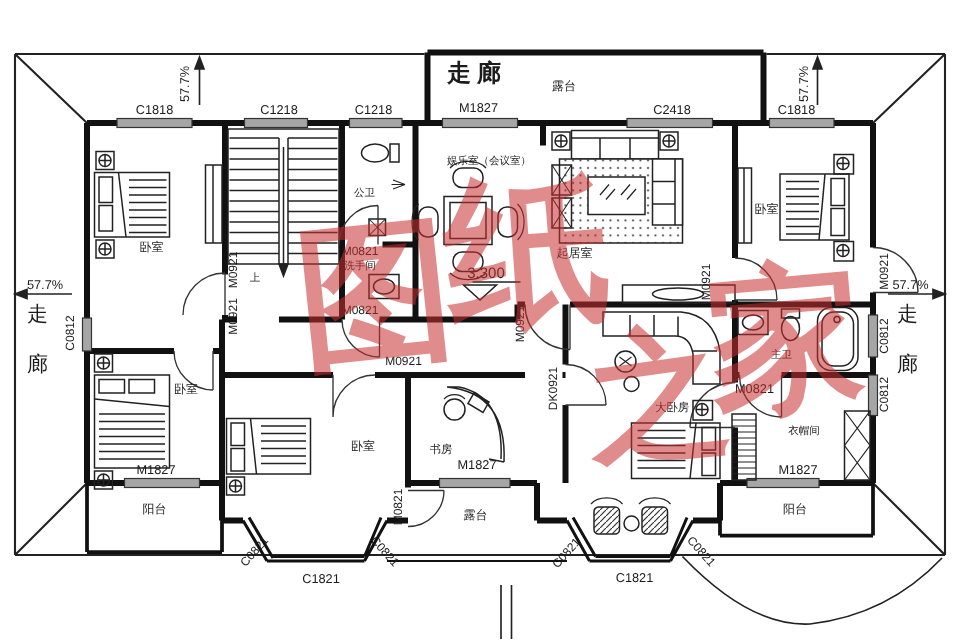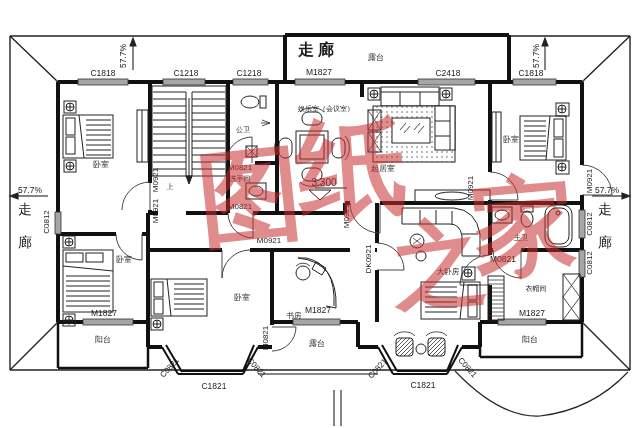--- a/index.html
+++ b/index.html
@@ -315,21 +315,21 @@
       <span class="lbl" style="left: 369px; top: 259px; font-size: 8px; transform: translate(-50%, -50%) rotate(-90deg);">DK0921</span>
       <span class="lbl" style="left: 607px; top: 190px; font-size: 8.5px; transform: translate(-50%, -50%) rotate(0deg);">57.7%</span>
       <span class="lbl" style="left: 590px; top: 224px; font-size: 8px; transform: translate(-50%, -50%) rotate(-90deg);">C0812</span>
       <span class="lbl" style="left: 590px; top: 263px; font-size: 8px; transform: translate(-50%, -50%) rotate(-90deg);">C0812</span>
       <span class="lbl" style="left: 605px; top: 209px; font-size: 14px; transform: translate(-50%, -50%) rotate(0deg);">走</span>
       <span class="lbl" style="left: 605px; top: 242px; font-size: 14px; transform: translate(-50%, -50%) rotate(0deg);">廊</span>
       <span class="lbl" style="left: 124px; top: 260px; font-size: 8px; transform: translate(-50%, -50%) rotate(0deg);">卧室</span>
       <span class="lbl" style="left: 104px; top: 313px; font-size: 8.5px; transform: translate(-50%, -50%) rotate(0deg);">M1827</span>
       <span class="lbl" style="left: 103px; top: 340px; font-size: 8px; transform: translate(-50%, -50%) rotate(0deg);">阳台</span>
       <span class="lbl" style="left: 242px; top: 298px; font-size: 8px; transform: translate(-50%, -50%) rotate(0deg);">卧室</span>
-      <span class="lbl" style="left: 294px; top: 300px; font-size: 7.5px; transform: translate(-50%, -50%) rotate(0deg); margin-top: 16px;">书房</span>
+      <span class="lbl" style="left: 294px; top: 300px; font-size: 7.5px; transform: translate(-50%, -50%) rotate(0deg);">书房</span>
       <span class="lbl" style="left: 318px; top: 310px; font-size: 8.5px; transform: translate(-50%, -50%) rotate(0deg);">M1827</span>
       <span class="lbl" style="left: 266px; top: 338px; font-size: 8px; transform: translate(-50%, -50%) rotate(-90deg);">M0821</span>
       <span class="lbl" style="left: 317px; top: 344px; font-size: 8px; transform: translate(-50%, -50%) rotate(0deg);">露台</span>
       <span class="lbl" style="left: 448px; top: 272px; font-size: 7.5px; transform: translate(-50%, -50%) rotate(0deg);">大卧房</span>
       <span class="lbl" style="left: 521px; top: 237px; font-size: 7px; transform: translate(-50%, -50%) rotate(0deg);">主卫</span>
       <span class="lbl" style="left: 503px; top: 259px; font-size: 8.5px; transform: translate(-50%, -50%) rotate(0deg);">M0821</span>
       <span class="lbl" style="left: 536px; top: 288px; font-size: 7px; transform: translate(-50%, -50%) rotate(0deg);">衣帽间</span>
       <span class="lbl" style="left: 532px; top: 313px; font-size: 8.5px; transform: translate(-50%, -50%) rotate(0deg);">M1827</span>
       <span class="lbl" style="left: 530px; top: 340px; font-size: 8px; transform: translate(-50%, -50%) rotate(0deg);">阳台</span>
       <span class="lbl" style="left: 170px; top: 368px; font-size: 8px; transform: translate(-50%, -50%) rotate(-48deg);">C0821</span>

